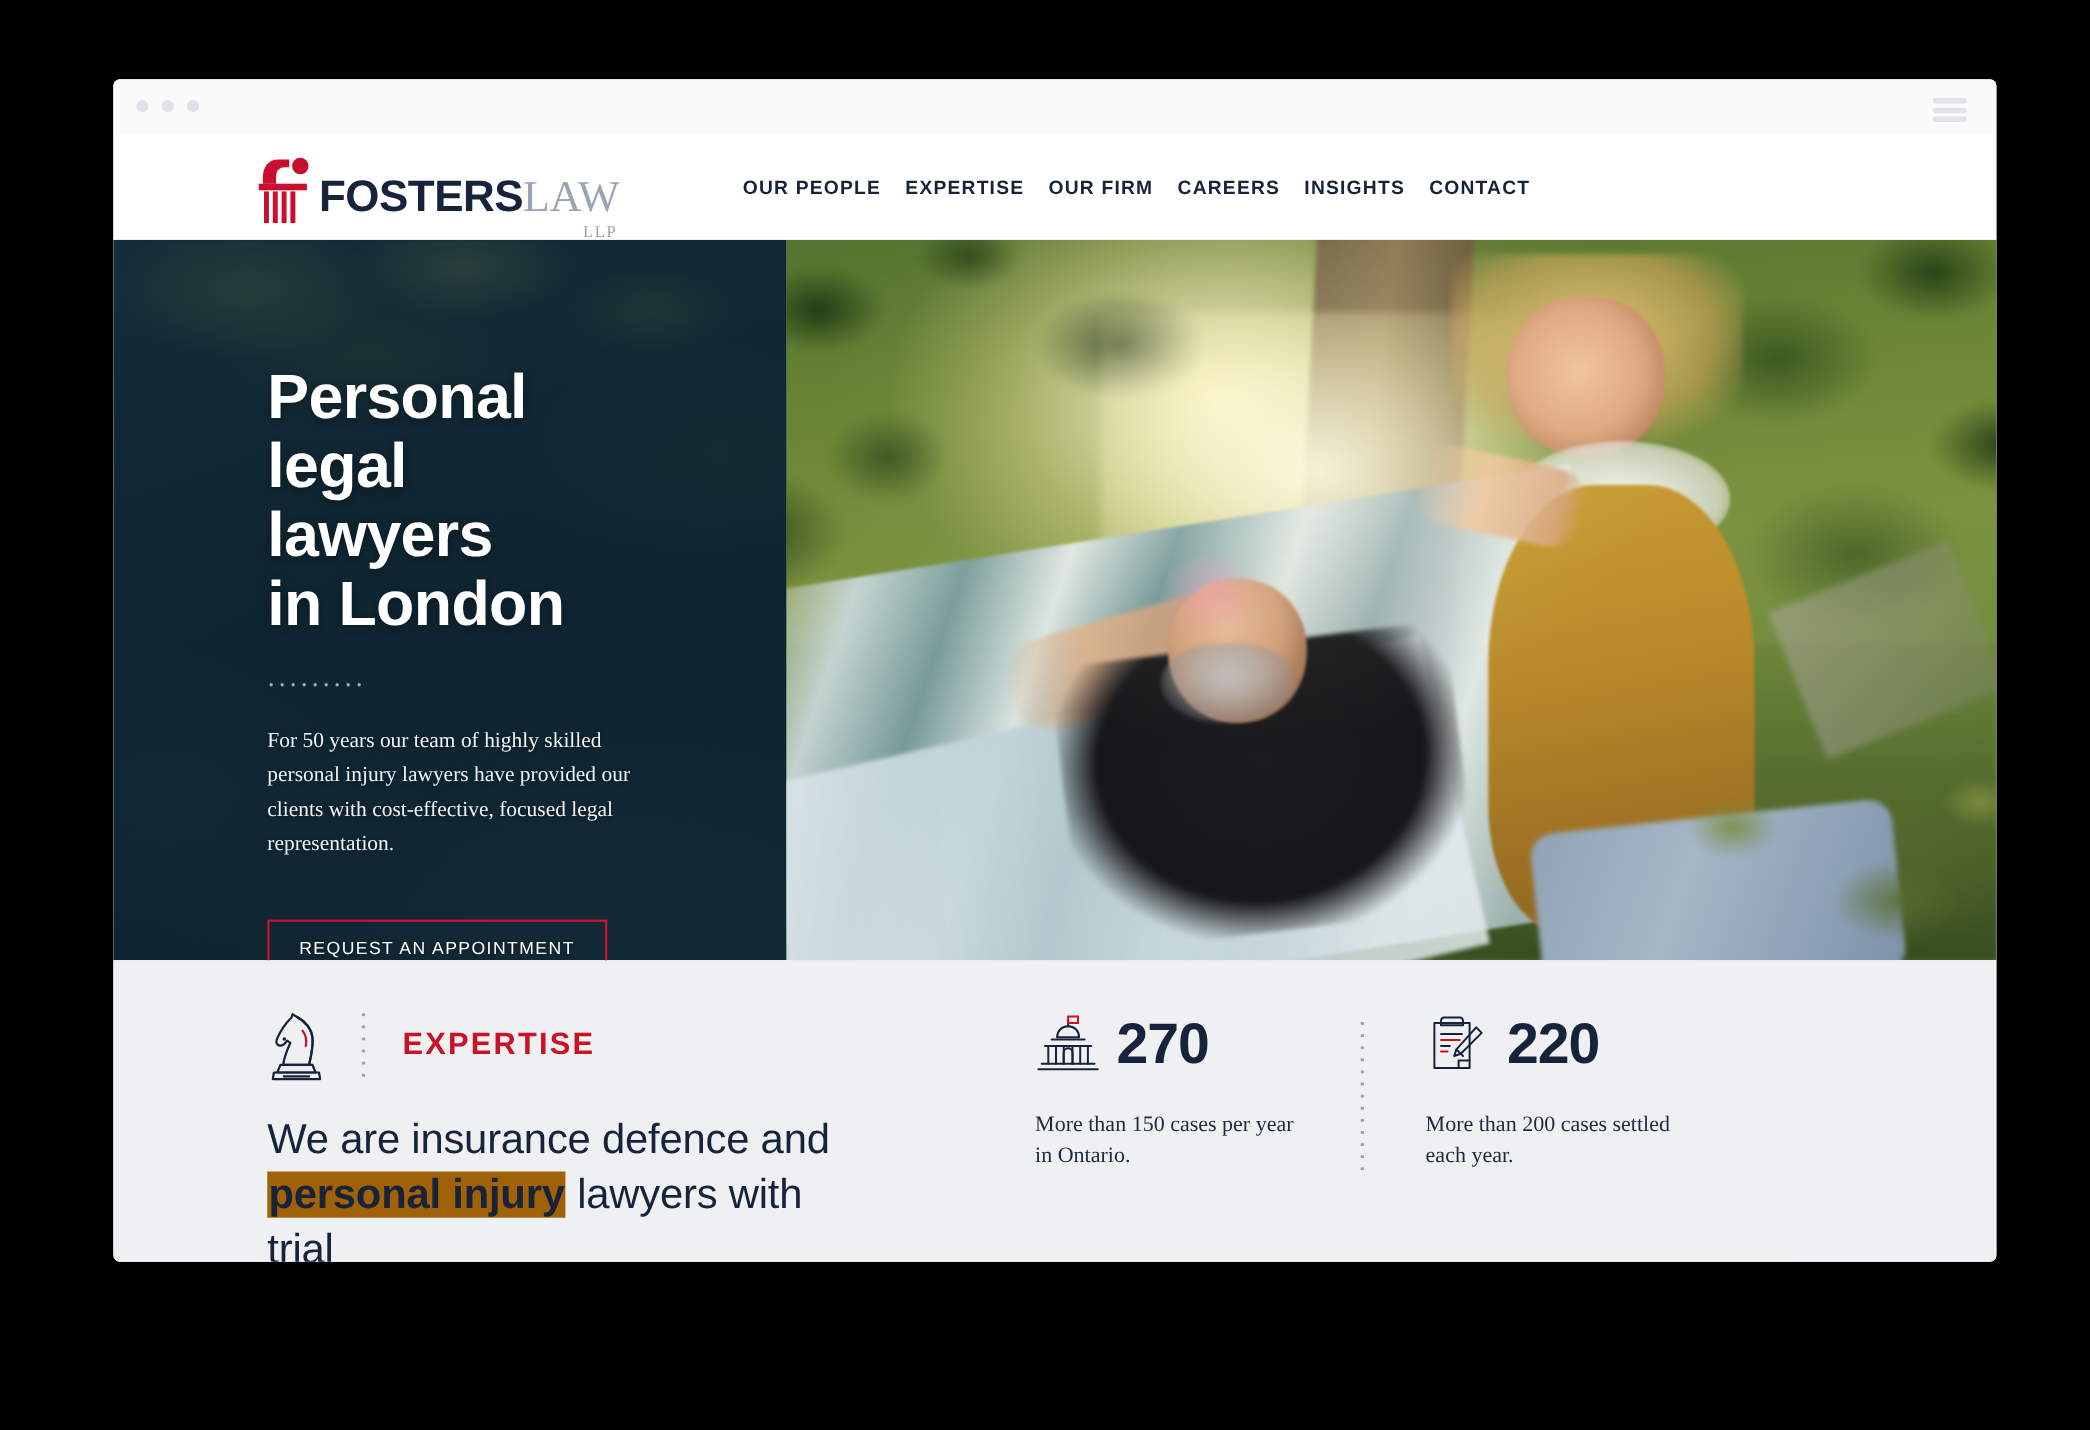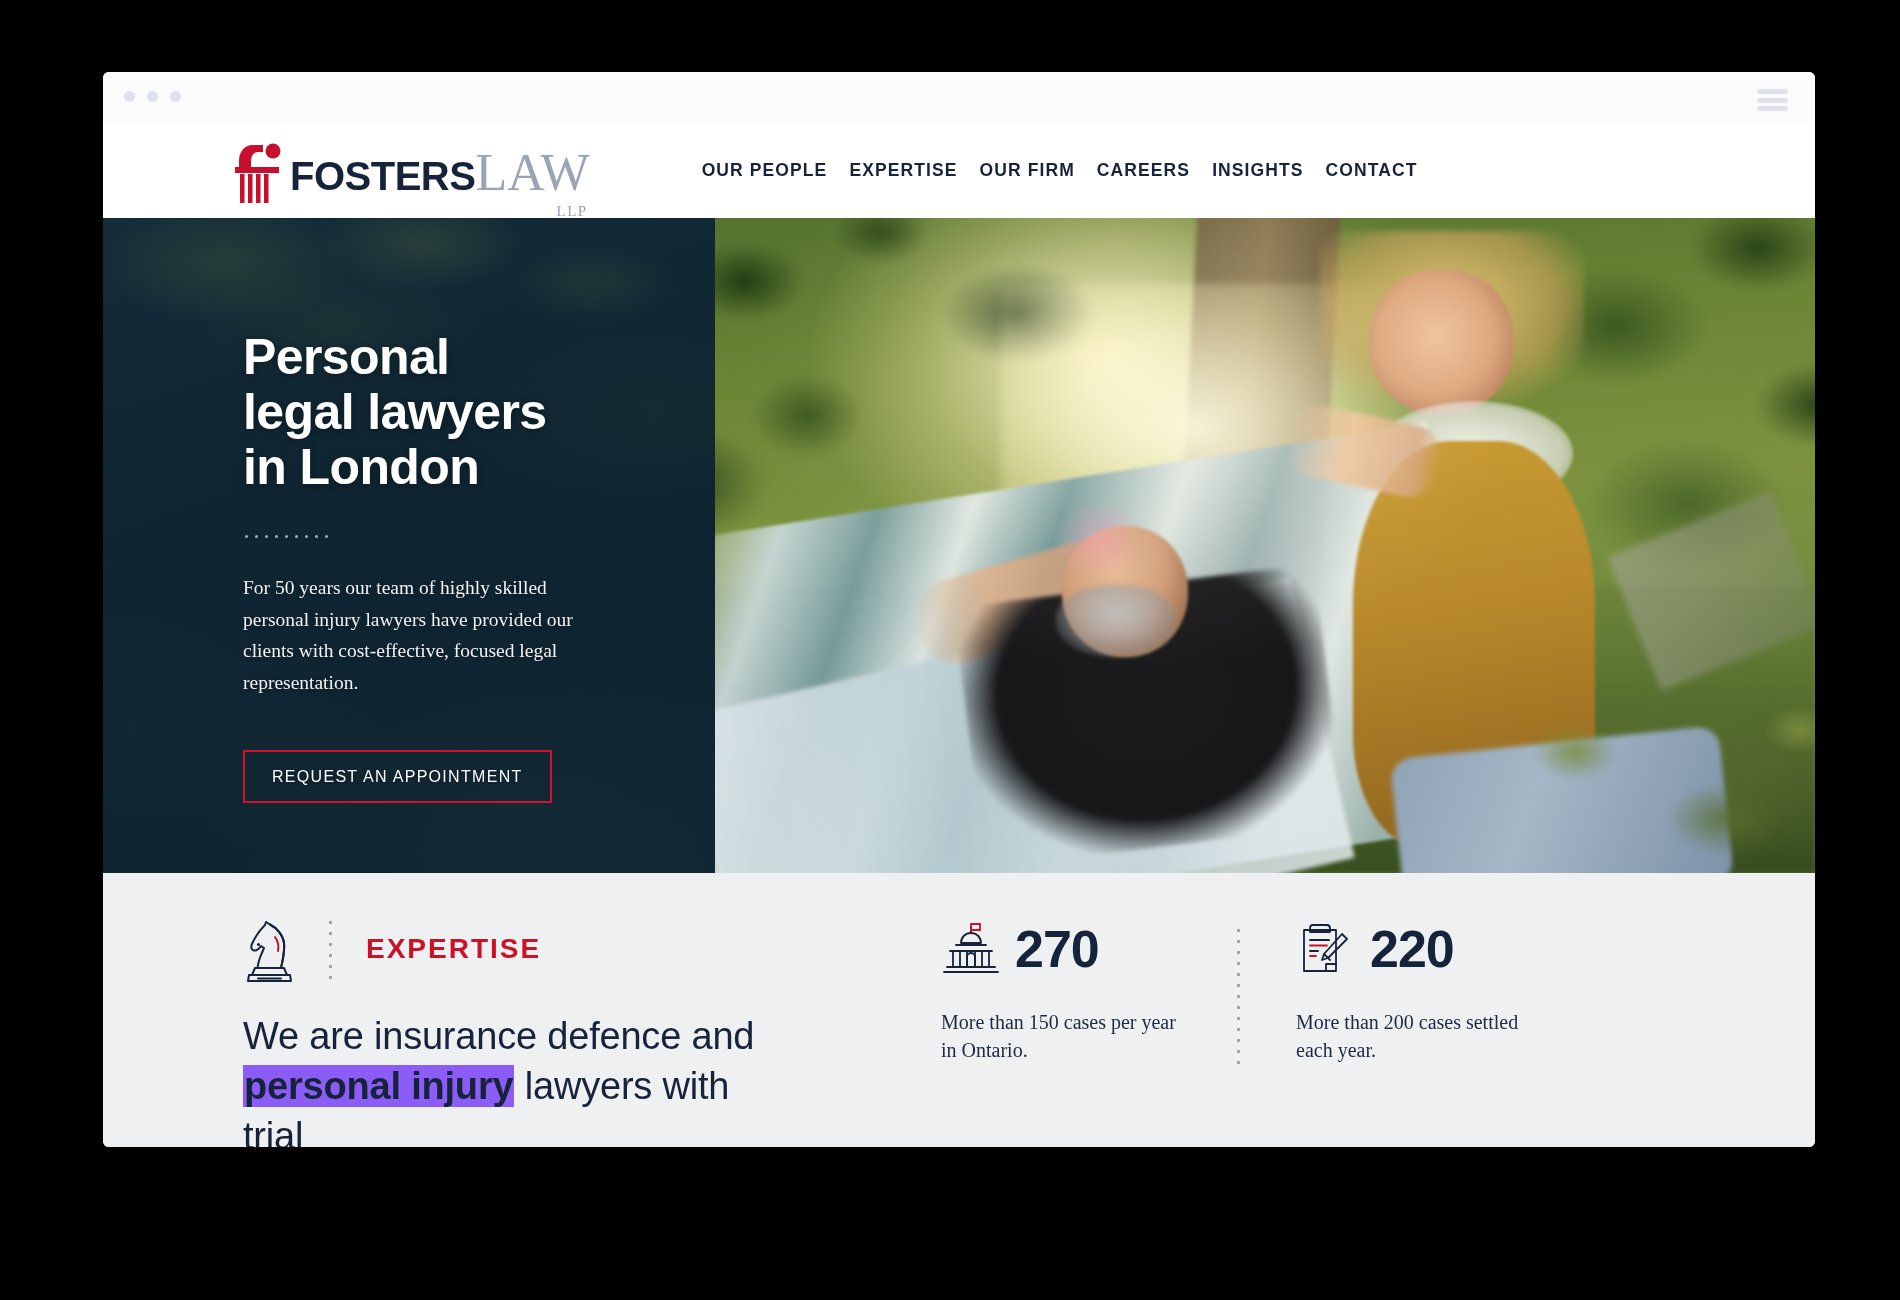--- a/index.html
+++ b/index.html
@@ -84,21 +84,21 @@
     font-family: "Liberation Sans", sans-serif;
     font-weight: 700;
     font-size: 40px;
     letter-spacing: -0.5px;
     color: #16233b;
     line-height: 1;
   }
   .logo-law {
     font-family: "Liberation Serif", serif;
     font-weight: 400;
-    font-size: 52px;
+    font-size: 40px;
     color: #9aa4b2;
     line-height: 1;
     letter-spacing: 0px;
   }
   .logo-llp {
     position: absolute;
     right: 2px;
     bottom: -17px;
     font-family: "Liberation Serif", serif;
     font-size: 15px;
@@ -160,21 +160,21 @@
 
   .hero-content {
     position: relative;
     z-index: 3;
     padding: 112px 0 0 140px;
     max-width: 470px;
   }
   .hero-title {
     font-family: "Liberation Sans", sans-serif;
     font-weight: 700;
-    font-size: 50px;
+    font-size: 57px;
     line-height: 1.1;
     color: #ffffff;
     letter-spacing: -0.6px;
     text-shadow: 0 2px 8px rgba(0,0,0,0.35);
   }
   .hero-dots {
     display: flex;
     gap: 7px;
     margin: 40px 0 34px 2px;
   }
@@ -399,21 +399,21 @@
     margin-top: 28px;
     font-family: "Liberation Sans", sans-serif;
     font-weight: 400;
     font-size: 38px;
     line-height: 1.32;
     color: #16233b;
     letter-spacing: -0.2px;
   }
   .hl {
     font-weight: 700;
-    background: #8b5cf6;
+    background: #a16207;
     box-decoration-break: clone;
     -webkit-box-decoration-break: clone;
     padding: 0 1px;
   }
 
   .band-right { flex: 1; display: flex; padding-left: 148px; padding-top: 6px; }
 
   .stat { width: 260px; }
   .stat-head { display: flex; align-items: center; gap: 14px; }
   .stat-icon { width: 60px; height: 56px; display: block; }

